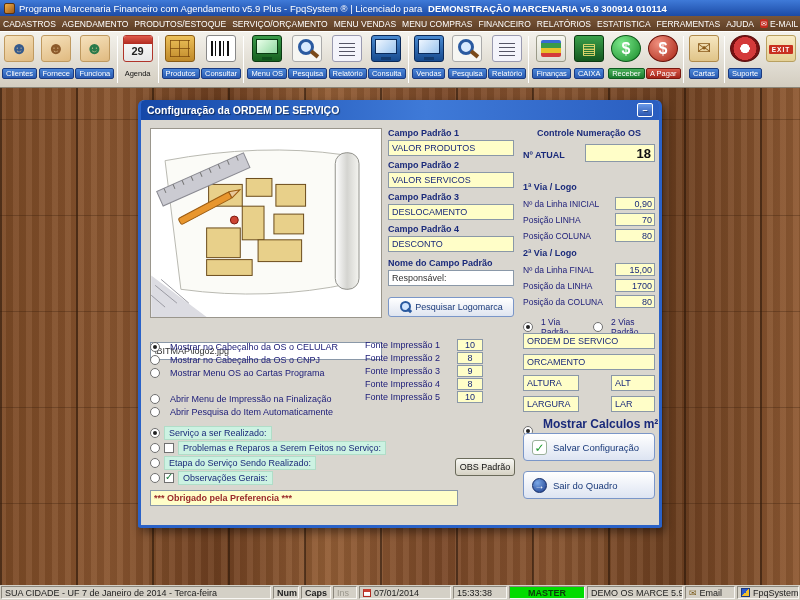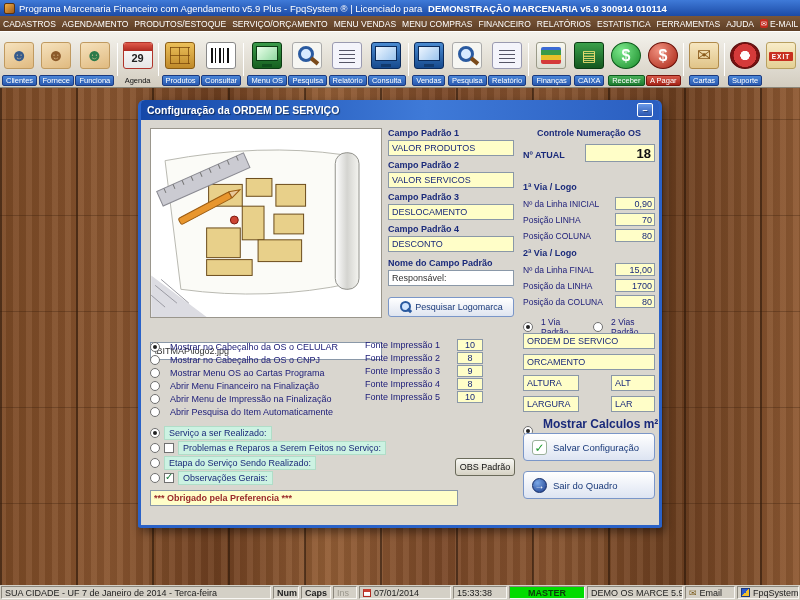--- a/index.html
+++ b/index.html
@@ -25,21 +25,21 @@
 
   .menubar { position:absolute; left:0; top:16px; width:800px; height:15px;
     background:linear-gradient(180deg,#7a5638,#5e3f26); color:#fff;
     display:flex; align-items:center; font-size:8.5px; white-space:nowrap; overflow:hidden; }
   .mi { padding:0 3px; cursor:default; display:flex; align-items:center; gap:2px; }
   .email-ico { display:inline-block; background:#c22a1e; color:#fff; font-size:7px; line-height:9px;
     padding:0 1px; border-radius:2px; }
 
   .toolbar { position:absolute; left:0; top:31px; width:800px; height:57px;
     background:linear-gradient(180deg,#f4f2ec,#d3cdc0); border-top:1px solid #fff; border-bottom:1px solid #8a8578;
-    display:flex; align-items:flex-start; padding:9px 1px; overflow:hidden; }
+    display:flex; align-items:flex-start; padding:2px 1px; overflow:hidden; }
   .tb { min-width:36px; text-align:center; padding:1px; cursor:pointer; }
   .sep { width:1px; align-self:stretch; background:#a8a294; border-right:1px solid #fff; margin:2px 2px; }
   .ic { width:30px; height:27px; display:block; margin:0 auto; border-radius:3px; position:relative; }
   .cap { display:inline-block; margin-top:1px; font-size:7.5px; color:#fff;
     background:linear-gradient(#4a86d8,#2a5ab0); border:1px solid #1a3a80; border-radius:2px;
     padding:0 3px; line-height:9px; white-space:nowrap; }
   .cap.plain { background:none; border:none; color:#111; }
   .cap.green { background:linear-gradient(#4ab05a,#1a7a2e); border-color:#0c5a1e; }
   .cap.red { background:linear-gradient(#d85a4a,#a42418); border-color:#7a160e; }
 
@@ -361,24 +361,20 @@
       <span class="olabel">Mostrar no Cabeçalho da OS o CELULAR</span>
     </div>
     <div class="opt" style="top:234px">
       <span class="radio"></span>
       <span class="olabel">Mostrar no Cabeçalho da OS o CNPJ</span>
     </div>
     <div class="opt" style="top:247px">
       <span class="radio"></span>
       <span class="olabel">Mostrar Menu OS ao Cartas Programa</span>
     </div>
-    <div class="opt" style="top:260px">
-      <span class="radio"></span>
-      <span class="olabel">Abrir Menu Financeiro na Finalização</span>
-    </div>
     <div class="opt" style="top:273px">
       <span class="radio"></span>
       <span class="olabel">Abrir Menu de Impressão na Finalização</span>
     </div>
     <div class="opt" style="top:286px">
       <span class="radio"></span>
       <span class="olabel">Abrir Pesquisa do Item Automaticamente</span>
     </div>
 
     <div class="fonte" style="top:219px">

